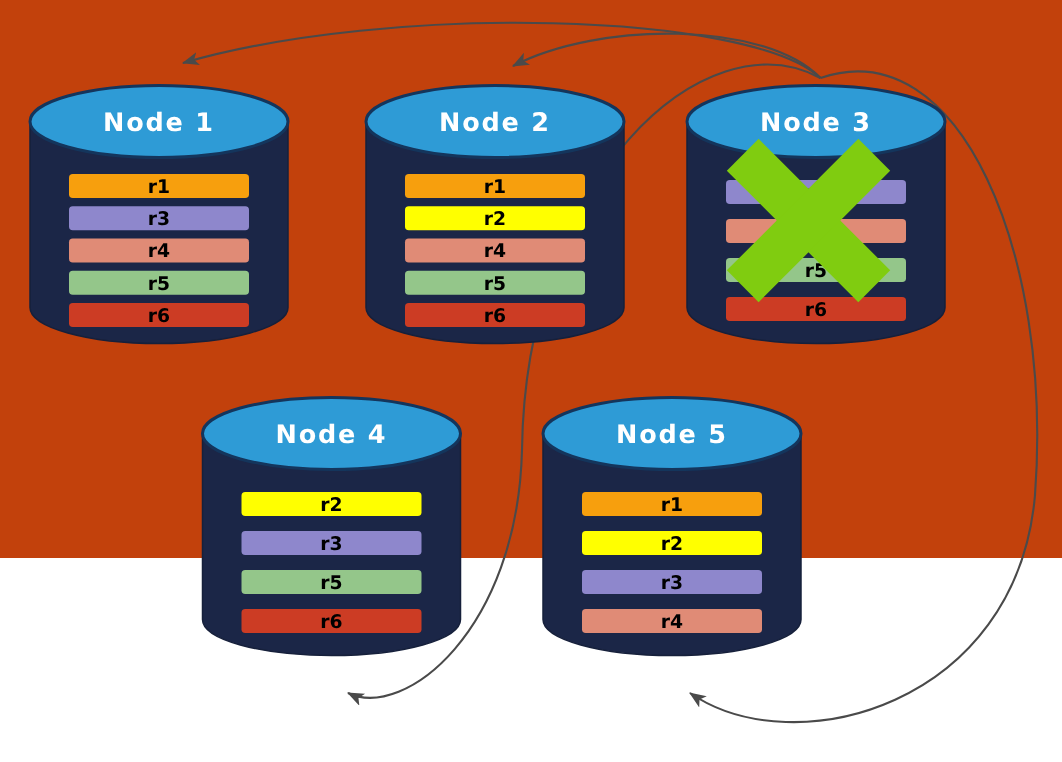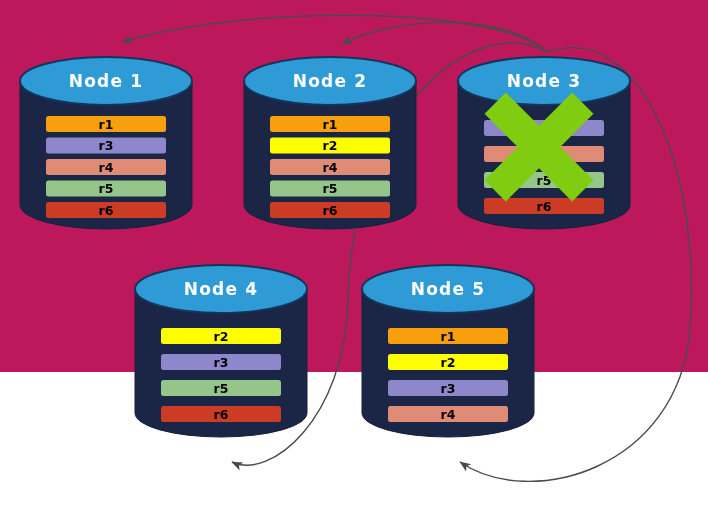--- a/index.html
+++ b/index.html
@@ -10,21 +10,21 @@
   body {
     width: 708px;
     height: 508px;
     font-family: "DejaVu Sans", sans-serif;
     overflow: hidden;
   }
   #diagram-root {
     position: relative;
     width: 708px;
     height: 372px;
-    background: #be185d;
+    background: #c2410c;
   }
   svg.canvas {
     display: block;
     width: 708px;
     height: 508px;
   }
   .node-title {
     font-family: "DejaVu Sans", sans-serif;
     font-weight: bold;
     font-size: 17px;

